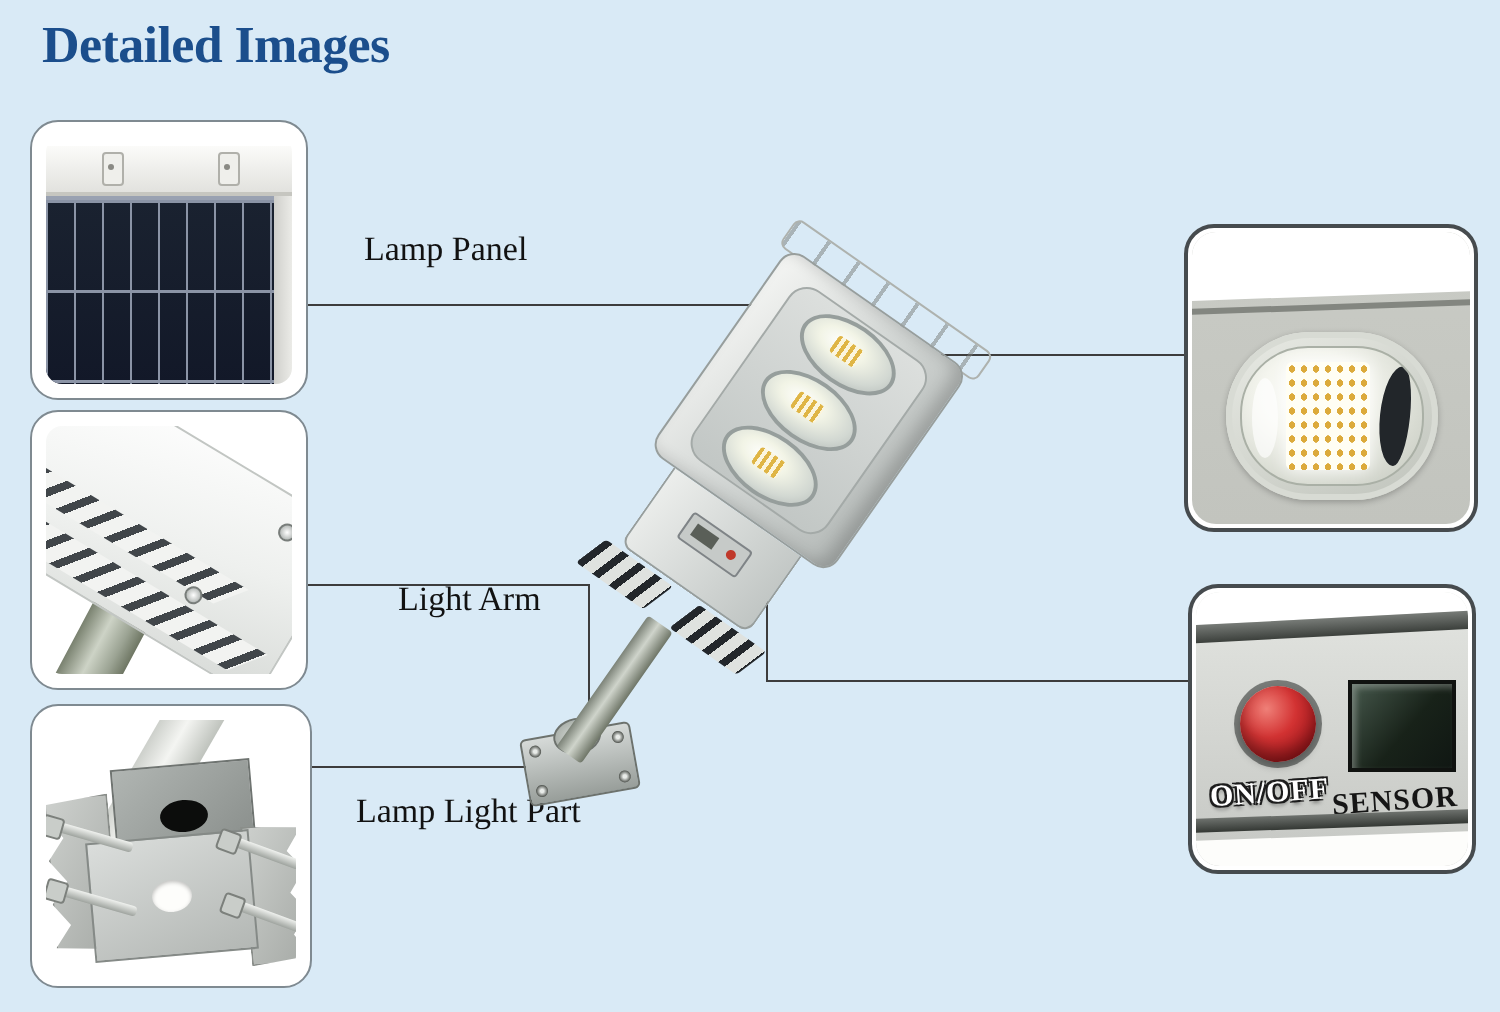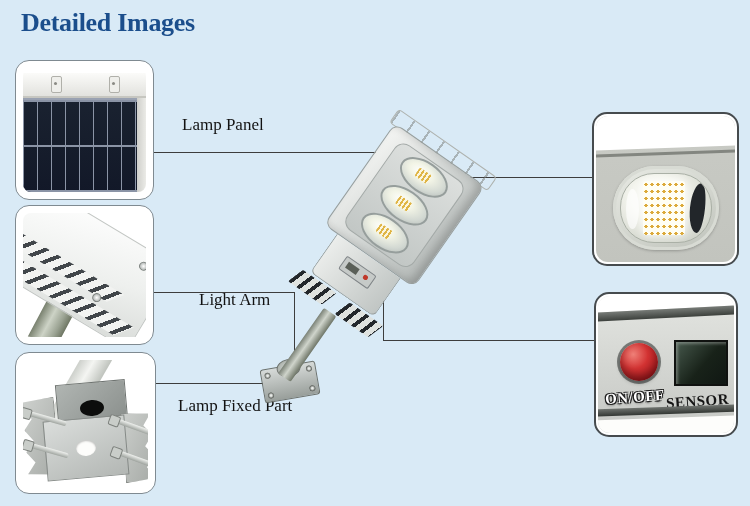--- a/index.html
+++ b/index.html
@@ -167,21 +167,21 @@
   <div class="cl-line" style="left:153px;top:152px;width:229px;height:1px;"></div>
   <div class="cl-line" style="left:153px;top:292px;width:142px;height:1px;"></div>
   <div class="cl-line" style="left:294px;top:292px;width:1px;height:68px;"></div>
   <div class="cl-line" style="left:155px;top:383px;width:113px;height:1px;"></div>
   <div class="cl-line" style="left:442px;top:177px;width:150px;height:1px;"></div>
   <div class="cl-line" style="left:383px;top:277px;width:1px;height:64px;"></div>
   <div class="cl-line" style="left:383px;top:340px;width:211px;height:1px;"></div>
 
   <div class="callout-label" style="left:182px;top:115px;">Lamp Panel</div>
   <div class="callout-label" style="left:199px;top:252px;margin-top:38px;">Light Arm</div>
-  <div class="callout-label" style="left:178px;top:396px;">Lamp Fixed Part</div>
+  <div class="callout-label" style="left:178px;top:396px;">Lamp Light Part</div>
 
   <div class="photo left" id="photo-solar">
     <div class="photo-inner">
       <div class="sp-top">
         <span class="sp-clip c1"></span>
         <span class="sp-clip c2"></span>
       </div>
       <div class="sp-body"></div>
       <div class="sp-right"></div>
     </div>

